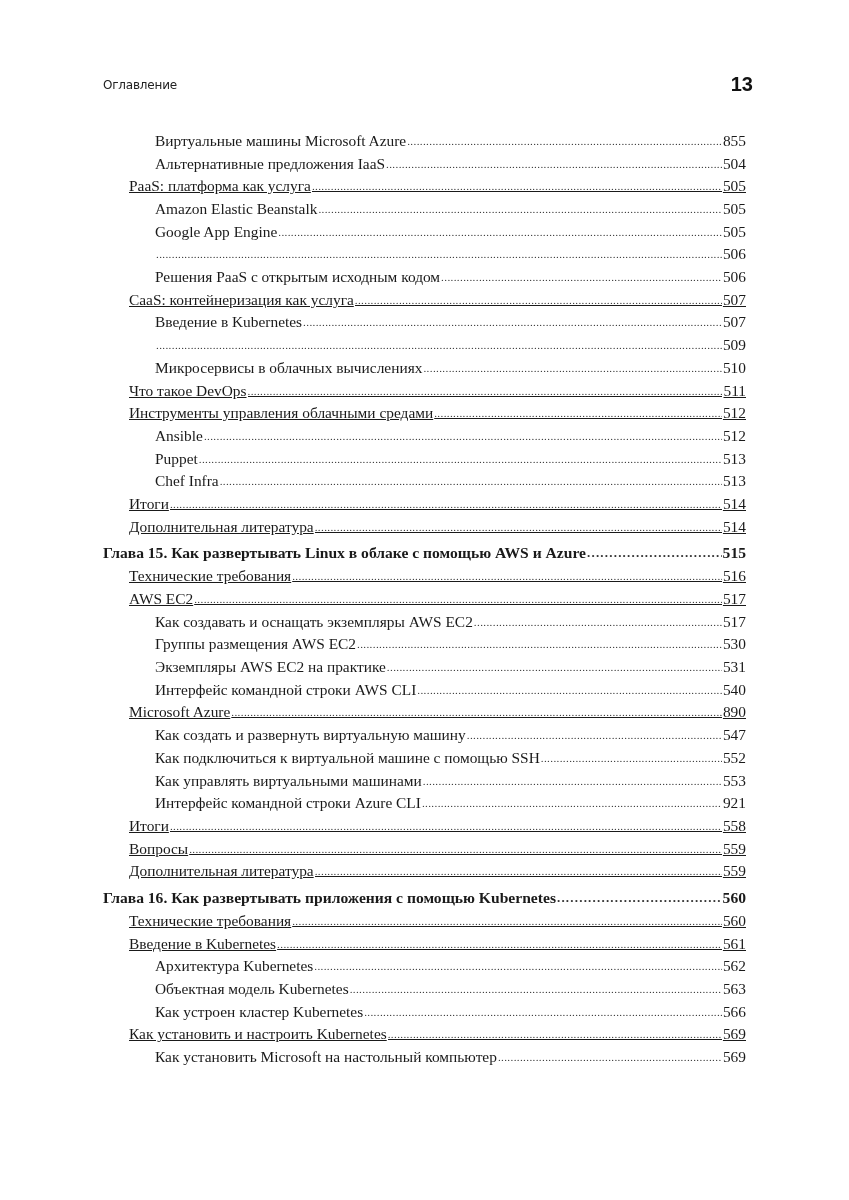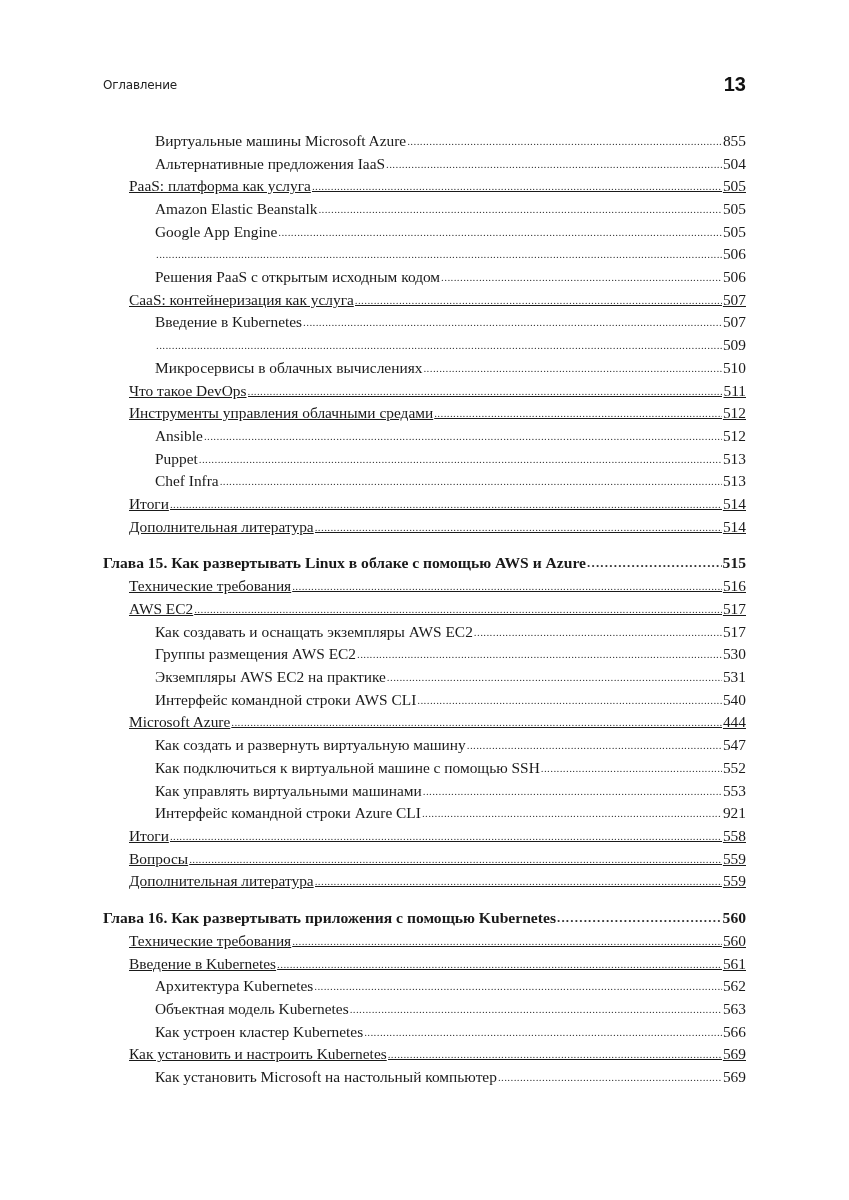--- a/index.html
+++ b/index.html
@@ -2,32 +2,32 @@
 <html><head>
 <meta charset="utf-8">
 <style>
   html, body { margin: 0; padding: 0; background: #ffffff; }
   body { width: 849px; height: 1200px; position: relative; overflow: hidden; color: #1a1a1a; }
   .running-head {
     position: absolute; left: 103px; top: 78px; font-family: "DejaVu Sans", sans-serif;
     font-size: 12px; color: #222; letter-spacing: -0.2px;
   }
   .page-number {
-    position: absolute; right: 103px; top: 73px; font-family: "Liberation Sans", sans-serif;
+    position: absolute; right: 96px; top: 73px; font-family: "Liberation Sans", sans-serif;
     font-size: 20px; font-weight: bold; color: #111;
   }
   .toc { position: absolute; left: 103px; top: 130px; width: 643px; font-family: "Liberation Serif", serif; font-size: 15.4px; }
   .row { display: flex; align-items: flex-end; height: 22.7px; line-height: 22.7px; white-space: nowrap; }
   .row .title { flex: 0 0 auto; }
   .row .leader { flex: 1 1 auto; overflow: hidden; margin: 0 1px; color: #333; letter-spacing: 0.4px; font-size: 11px; }
   .row .leader::after { content: "....................................................................................................................................................................................................................................................................................."; }
   .row .pg { flex: 0 0 auto; }
   .lvl1 { padding-left: 26px; text-decoration: underline; }
   .lvl2 { padding-left: 52px; }
-  .chapter { font-weight: bold; margin-top: 12px; height: 25px; line-height: 25px; font-size: 15.6px; }
+  .chapter { font-weight: bold; margin-top: 2px; height: 25px; line-height: 25px; font-size: 15.6px; }
   .chapter .leader { font-size: 13px; letter-spacing: 1.2px; }
 </style>
 </head>
 <body>
 
 <div class="running-head">Оглавление</div>
 <div class="page-number">13</div>
 
 <div class="toc" id="toc">
     <div class="row lvl2">
@@ -149,21 +149,21 @@
       <span class="pg">531</span>
     </div>
     <div class="row lvl2">
       <span class="title">Интерфейс командной строки AWS CLI</span>
       <span class="leader"></span>
       <span class="pg">540</span>
     </div>
     <div class="row lvl1">
       <span class="title">Microsoft Azure</span>
       <span class="leader"></span>
-      <span class="pg">444</span>
+      <span class="pg">890</span>
     </div>
     <div class="row lvl2">
       <span class="title">Как создать и развернуть виртуальную машину</span>
       <span class="leader"></span>
       <span class="pg">547</span>
     </div>
     <div class="row lvl2">
       <span class="title">Как подключиться к виртуальной машине с помощью SSH</span>
       <span class="leader"></span>
       <span class="pg">552</span>

